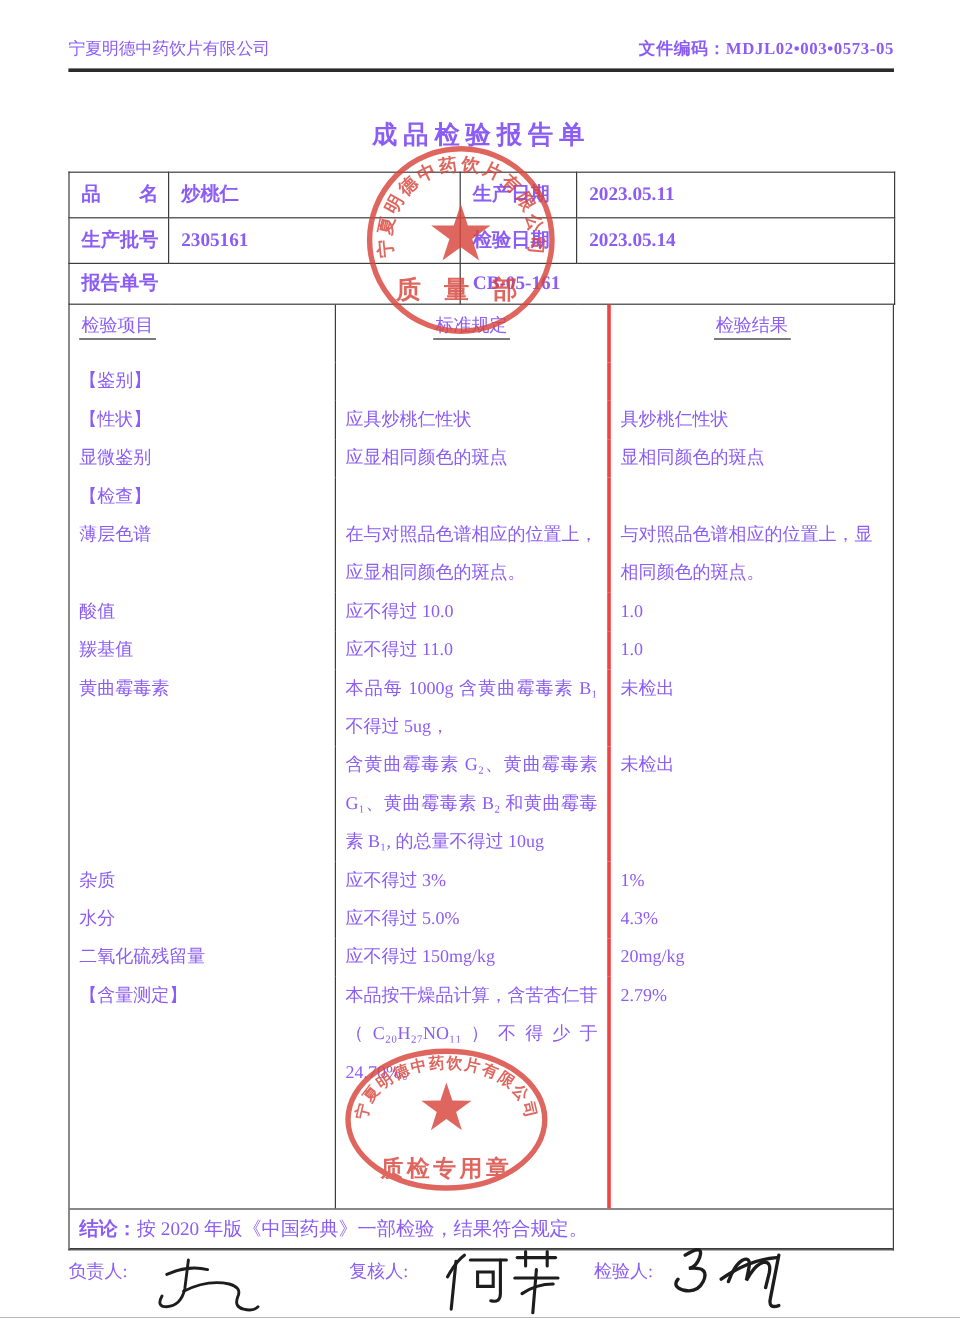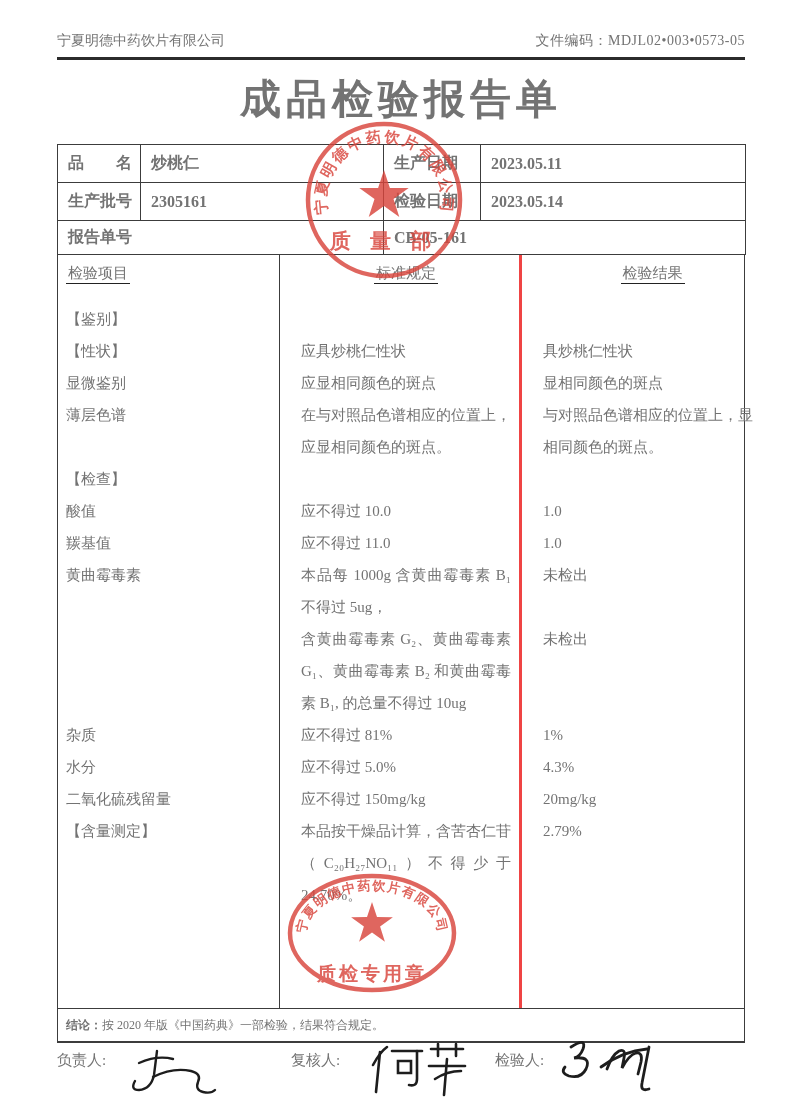--- a/index.html
+++ b/index.html
@@ -1,54 +1,54 @@
 <!DOCTYPE html>
 <html><head>
 <meta charset="utf-8">
 <style>
   * { margin:0; padding:0; box-sizing:border-box; }
   html,body { background:#888; }
   .page {
     position:relative; width:800px; height:1098px; background:#ffffff;
-    font-family:"Liberation Serif","DejaVu Serif",serif; color:#737373;
+    font-family:"Liberation Serif","DejaVu Serif",serif; color:#8b5cf6;
     overflow:hidden; margin:0 auto;
   }
   .content { position:absolute; left:57px; top:0; width:688px; }
 
   
   .pagehead {
     margin-top:32px; display:flex; justify-content:space-between; align-items:flex-end;
     font-size:14px; padding-bottom:7px; border-bottom:3px solid #2b2b2b;
   }
-  .doccode { letter-spacing:.5px; }
+  .doccode { letter-spacing:.5px;font-weight:bold; }
 
   
   .title {
-    margin-top:12px; text-align:center; font-size:41px; font-weight:bold;
+    margin-top:38px; text-align:center; font-size:21px; font-weight:bold;
     letter-spacing:5px;
   }
 
   
   table.info { width:688px; border-collapse:collapse; table-layout:fixed; margin-top:17px; font-size:16px;font-weight:bold; }
   table.info td { border:1px solid #3c3c3c; height:38px; padding:0 0 0 10px; vertical-align:middle; }
   table.info tr.last td { height:34px; }
 
   
   .doc-table { width:688px; border:1px solid #3c3c3c; border-top:none; }
-  .trow { display:grid; grid-template-columns:222px 229px 235px;gap:13px; }
+  .trow { display:grid; grid-template-columns:222px 229px 235px; }
   .trow .c { padding:0 8px; line-height:32px; min-height:32px; font-size:15px; }
   .trow .c1 { border-right:1px solid #3c3c3c; }
   .trow .c2 { border-right:3px solid #ef4444; text-align:justify;font-family:Liberation Serif, serif; }
   .trow.hdr .c { min-height:48px; padding-top:8px; line-height:20px; font-size:15px; }
   .trow.hdr .c2, .trow.hdr .c3 { text-align:center; }
   .hdr .u { border-bottom:1px solid #222; padding:0 2px 2px 2px; }
   .trow.filler .c { min-height:97px; }
   .conclusion {
     border-top:1px solid #3c3c3c; border-bottom:1px solid #3c3c3c;
-    padding:0 0 0 8px; height:34px; line-height:33px; font-size:12px;
+    padding:0 0 0 8px; height:34px; line-height:33px; font-size:16px;
   }
   .conclusion .lbl { font-weight:bold; }
 
   
   .signrow { position:relative; height:72px; margin-top:8px; font-size:15px; }
   .signrow .slabel { position:absolute; top:0; }
   .signrow .s1 { left:0; } .signrow .s2 { left:234px; } .signrow .s3 { left:438px; }
   .sig { position:absolute; }
 
   
@@ -111,30 +111,30 @@
         <div class="c c1">【性状】</div>
         <div class="c c2">应具炒桃仁性状</div>
         <div class="c c3">具炒桃仁性状</div>
       </div>
       <div class="trow">
         <div class="c c1">显微鉴别</div>
         <div class="c c2">应显相同颜色的斑点</div>
         <div class="c c3">显相同颜色的斑点</div>
       </div>
       <div class="trow">
+        <div class="c c1">【检查】</div>
+        <div class="c c2"></div>
+        <div class="c c3"></div>
+      </div>
+      <div class="trow">
         <div class="c c1">薄层色谱</div>
         <div class="c c2">在与对照品色谱相应的位置上，应显相同颜色的斑点。</div>
         <div class="c c3">与对照品色谱相应的位置上，显相同颜色的斑点。</div>
       </div>
       <div class="trow">
-        <div class="c c1">【检查】</div>
-        <div class="c c2"></div>
-        <div class="c c3"></div>
-      </div>
-      <div class="trow">
         <div class="c c1">酸值</div>
         <div class="c c2">应不得过 10.0</div>
         <div class="c c3">1.0</div>
       </div>
       <div class="trow">
         <div class="c c1">羰基值</div>
         <div class="c c2">应不得过 11.0</div>
         <div class="c c3">1.0</div>
       </div>
       <div class="trow">
@@ -142,21 +142,21 @@
         <div class="c c2">本品每 1000g 含黄曲霉毒素 B₁ 不得过 5ug，</div>
         <div class="c c3">未检出</div>
       </div>
       <div class="trow">
         <div class="c c1"></div>
         <div class="c c2">含黄曲霉毒素 G₂、黄曲霉毒素 G₁、黄曲霉毒素 B₂ 和黄曲霉毒素 B₁, 的总量不得过  10ug</div>
         <div class="c c3">未检出</div>
       </div>
       <div class="trow">
         <div class="c c1">杂质</div>
-        <div class="c c2">应不得过 81%</div>
+        <div class="c c2">应不得过 3%</div>
         <div class="c c3">1%</div>
       </div>
       <div class="trow">
         <div class="c c1">水分</div>
         <div class="c c2">应不得过 5.0%</div>
         <div class="c c3">4.3%</div>
       </div>
       <div class="trow">
         <div class="c c1">二氧化硫残留量</div>
         <div class="c c2">应不得过 150mg/kg</div>

